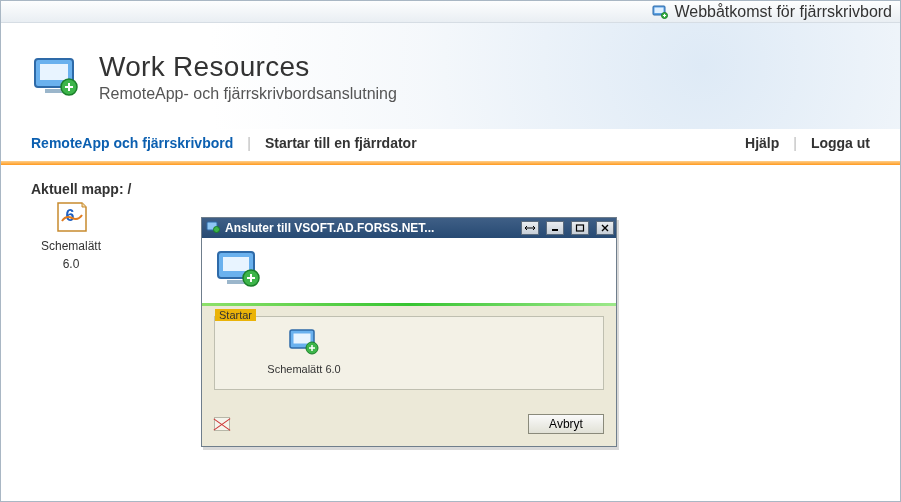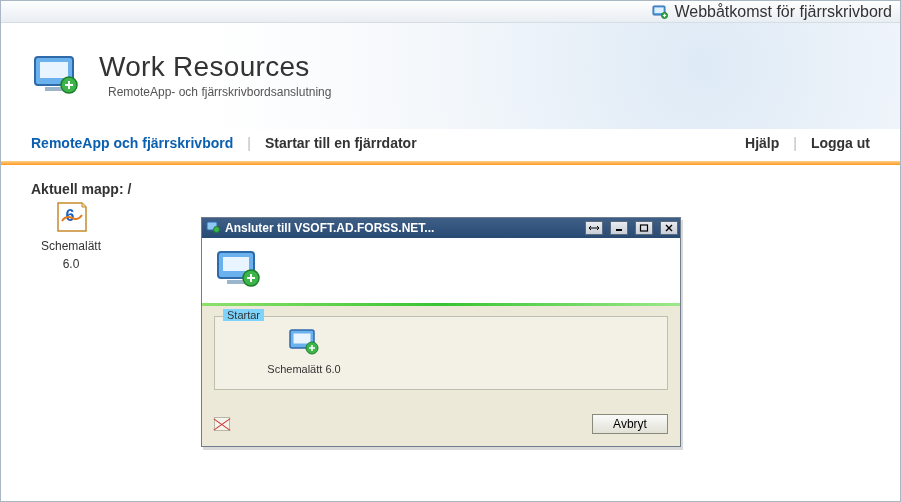--- a/index.html
+++ b/index.html
@@ -44,24 +44,23 @@
   .logo-lg { width: 52px; height: 44px; }
   .title-block { display: flex; flex-direction: column; }
   .title-block h1 {
     margin: 0;
     font-weight: 300;
     font-size: 28px;
     color: #333;
     letter-spacing: 0.3px;
   }
   .title-block .subtitle {
-    font-size: 12px;
+    font-size: 16px;
     color: #555;
     margin-top: 2px;
-    margin-left: 9px;
   }
   
   .navrow {
     display: flex;
     align-items: flex-start;
     justify-content: space-between;
     padding: 6px 30px 10px 30px;
     font-size: 14px;
   }
   .navrow .left, .navrow .right {
@@ -92,21 +91,21 @@
     font-size: 12px;
     color: #333;
     gap: 4px;
     cursor: pointer;
   }
   .app-tile .iconw { width: 38px; height: 38px; }
   
   .dialog {
     position: absolute;
     left: 200px; top: 216px;
-    width: 480px;
+    width: 416px;
     border: 1px solid #6f7e8c;
     background: #ece9d8;
     box-shadow: 2px 3px 0 rgba(0,0,0,0.15);
     font-size: 12px;
   }
   .dialog-titlebar {
     height: 20px;
     background: linear-gradient(#3f5f86, #274a73);
     color: #fff;
     display: flex; align-items: center;
@@ -142,22 +141,22 @@
     padding: 10px 12px 16px 12px;
   }
   .groupbox {
     border: 1px solid #bfbfb0;
     background: #f3f1e6;
     padding: 10px 12px 14px 12px;
     position: relative;
   }
   .groupbox-legend {
     position: absolute;
-    top: -8px; left: 8px;
-    background: #7dd3fc;
+    top: -8px; left: 0;
+    background: #eab308;
     padding: 0 4px;
     font-size: 11px;
     color: #333;
   }
   .starting-app {
     display: flex; flex-direction: column; align-items: center;
     width: 90px;
     margin-left: 32px;
     gap: 4px;
     font-size: 11px;

